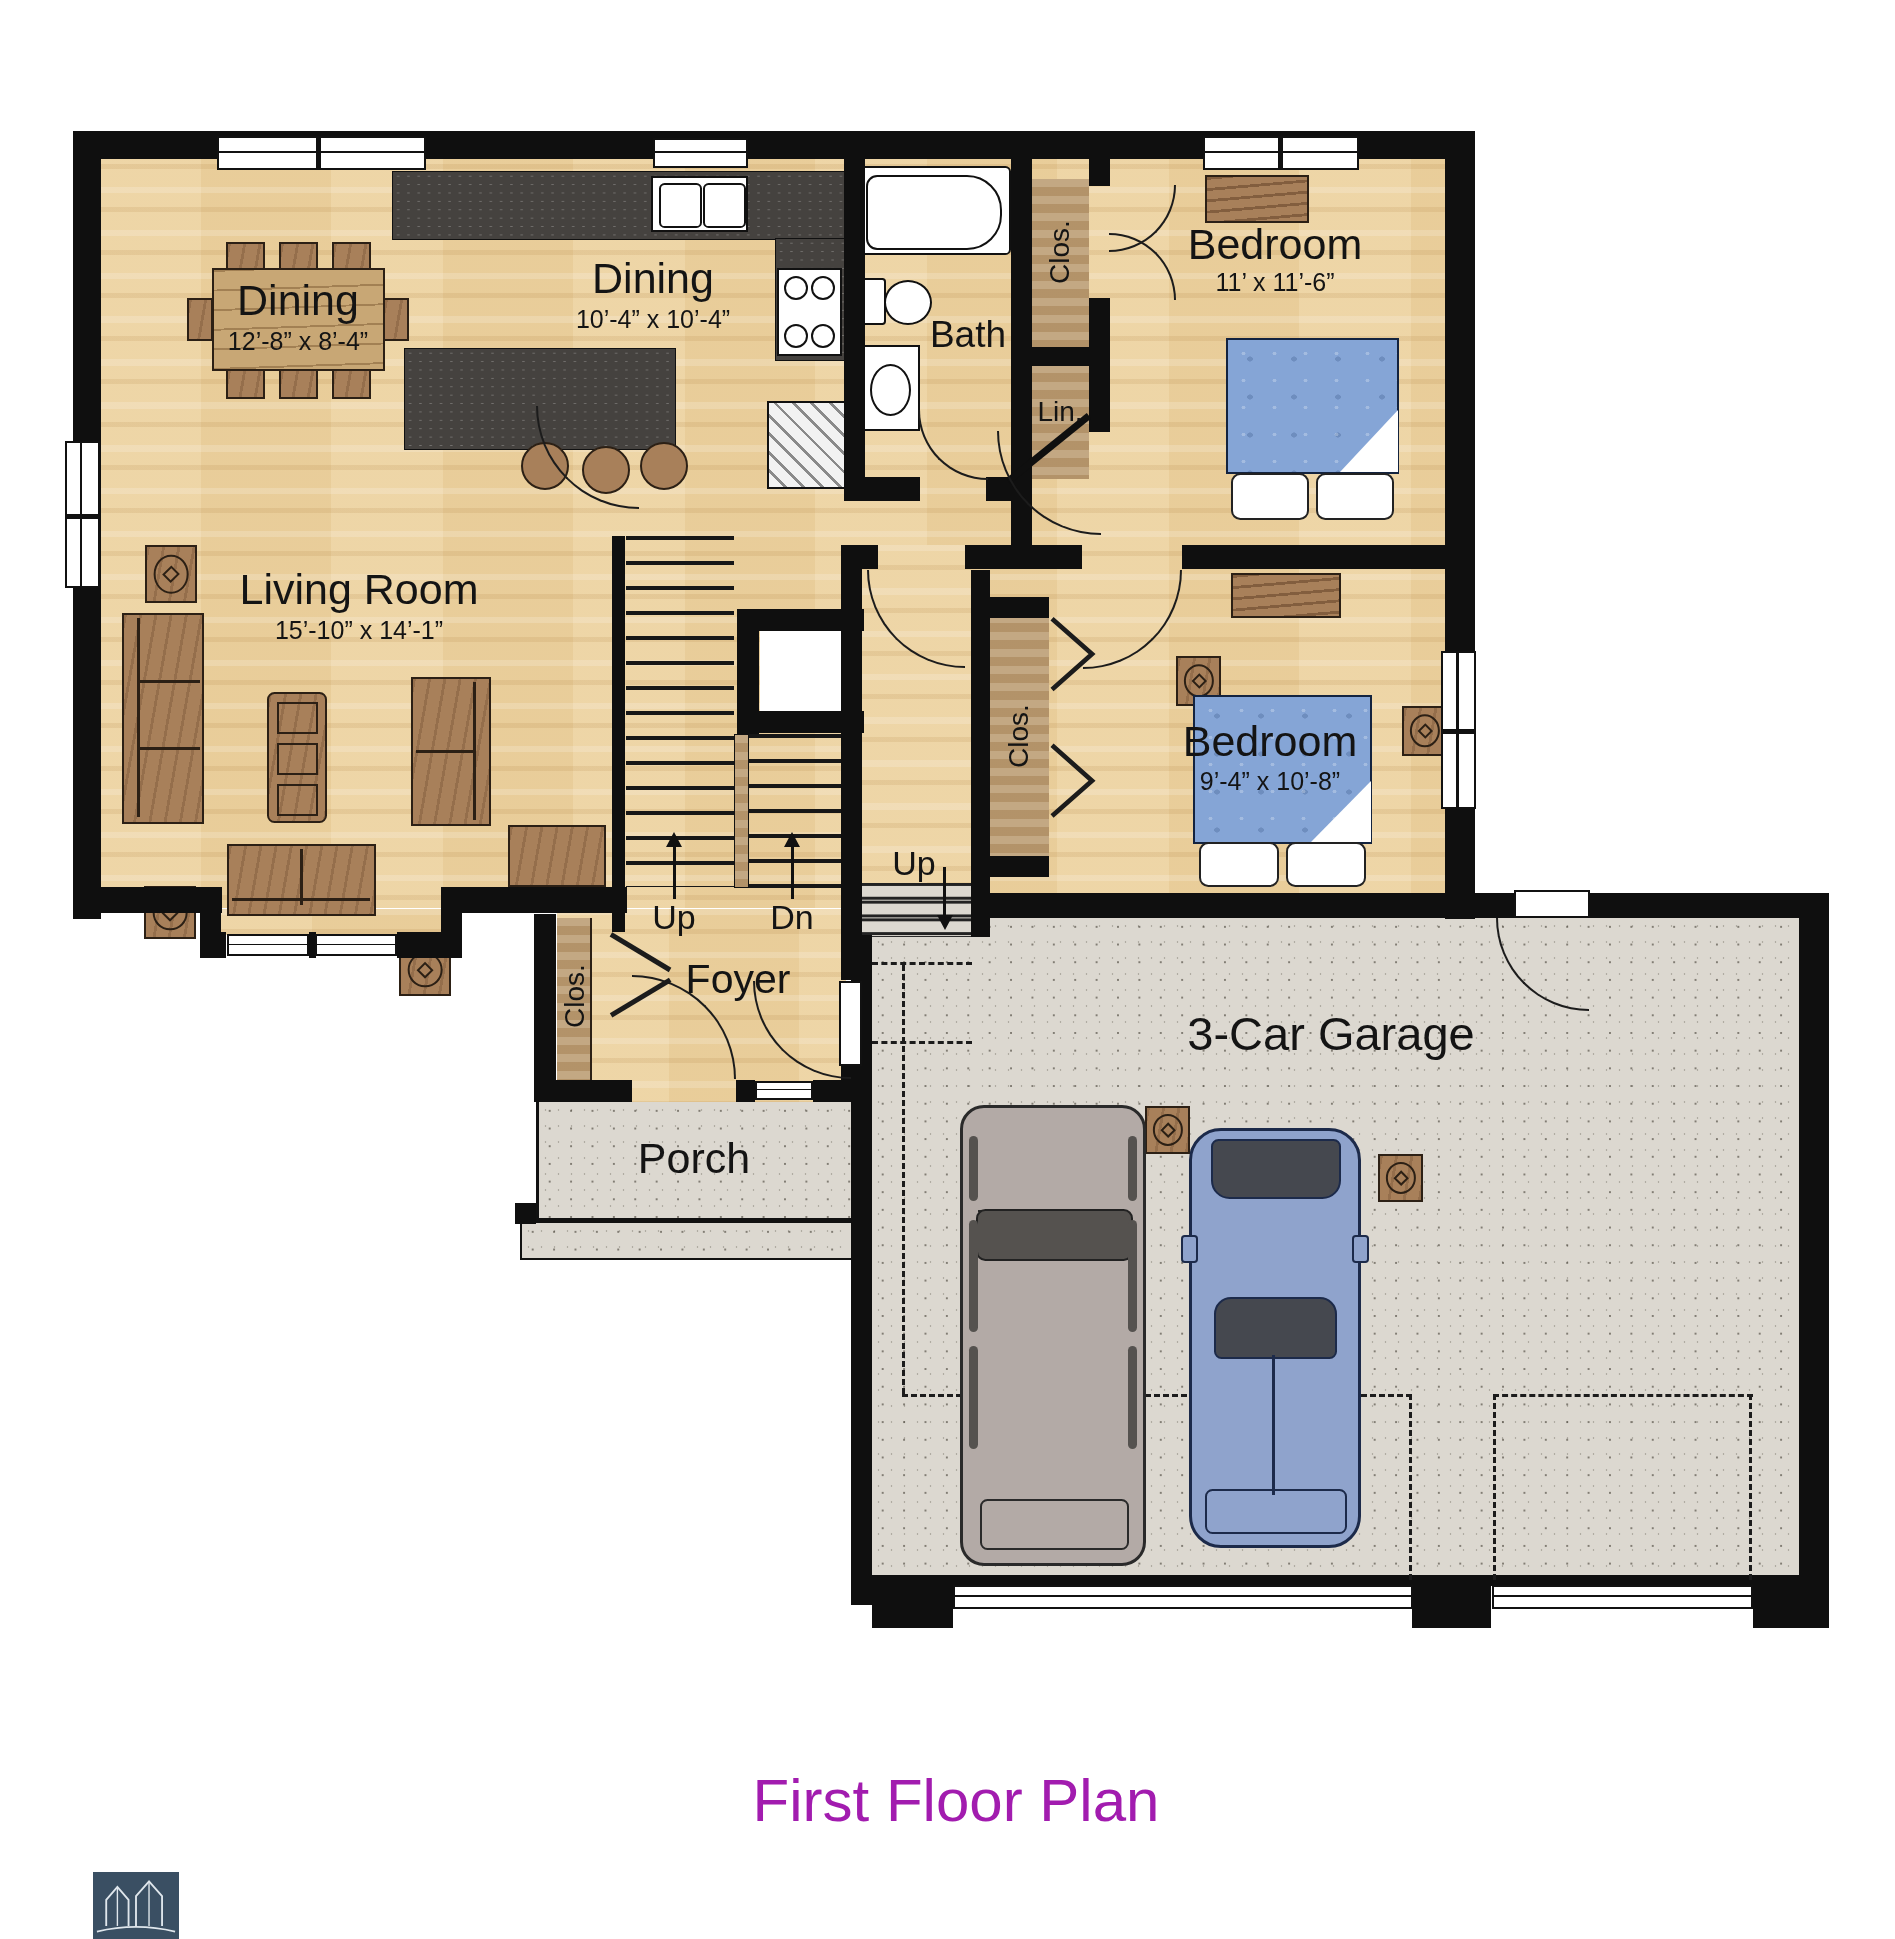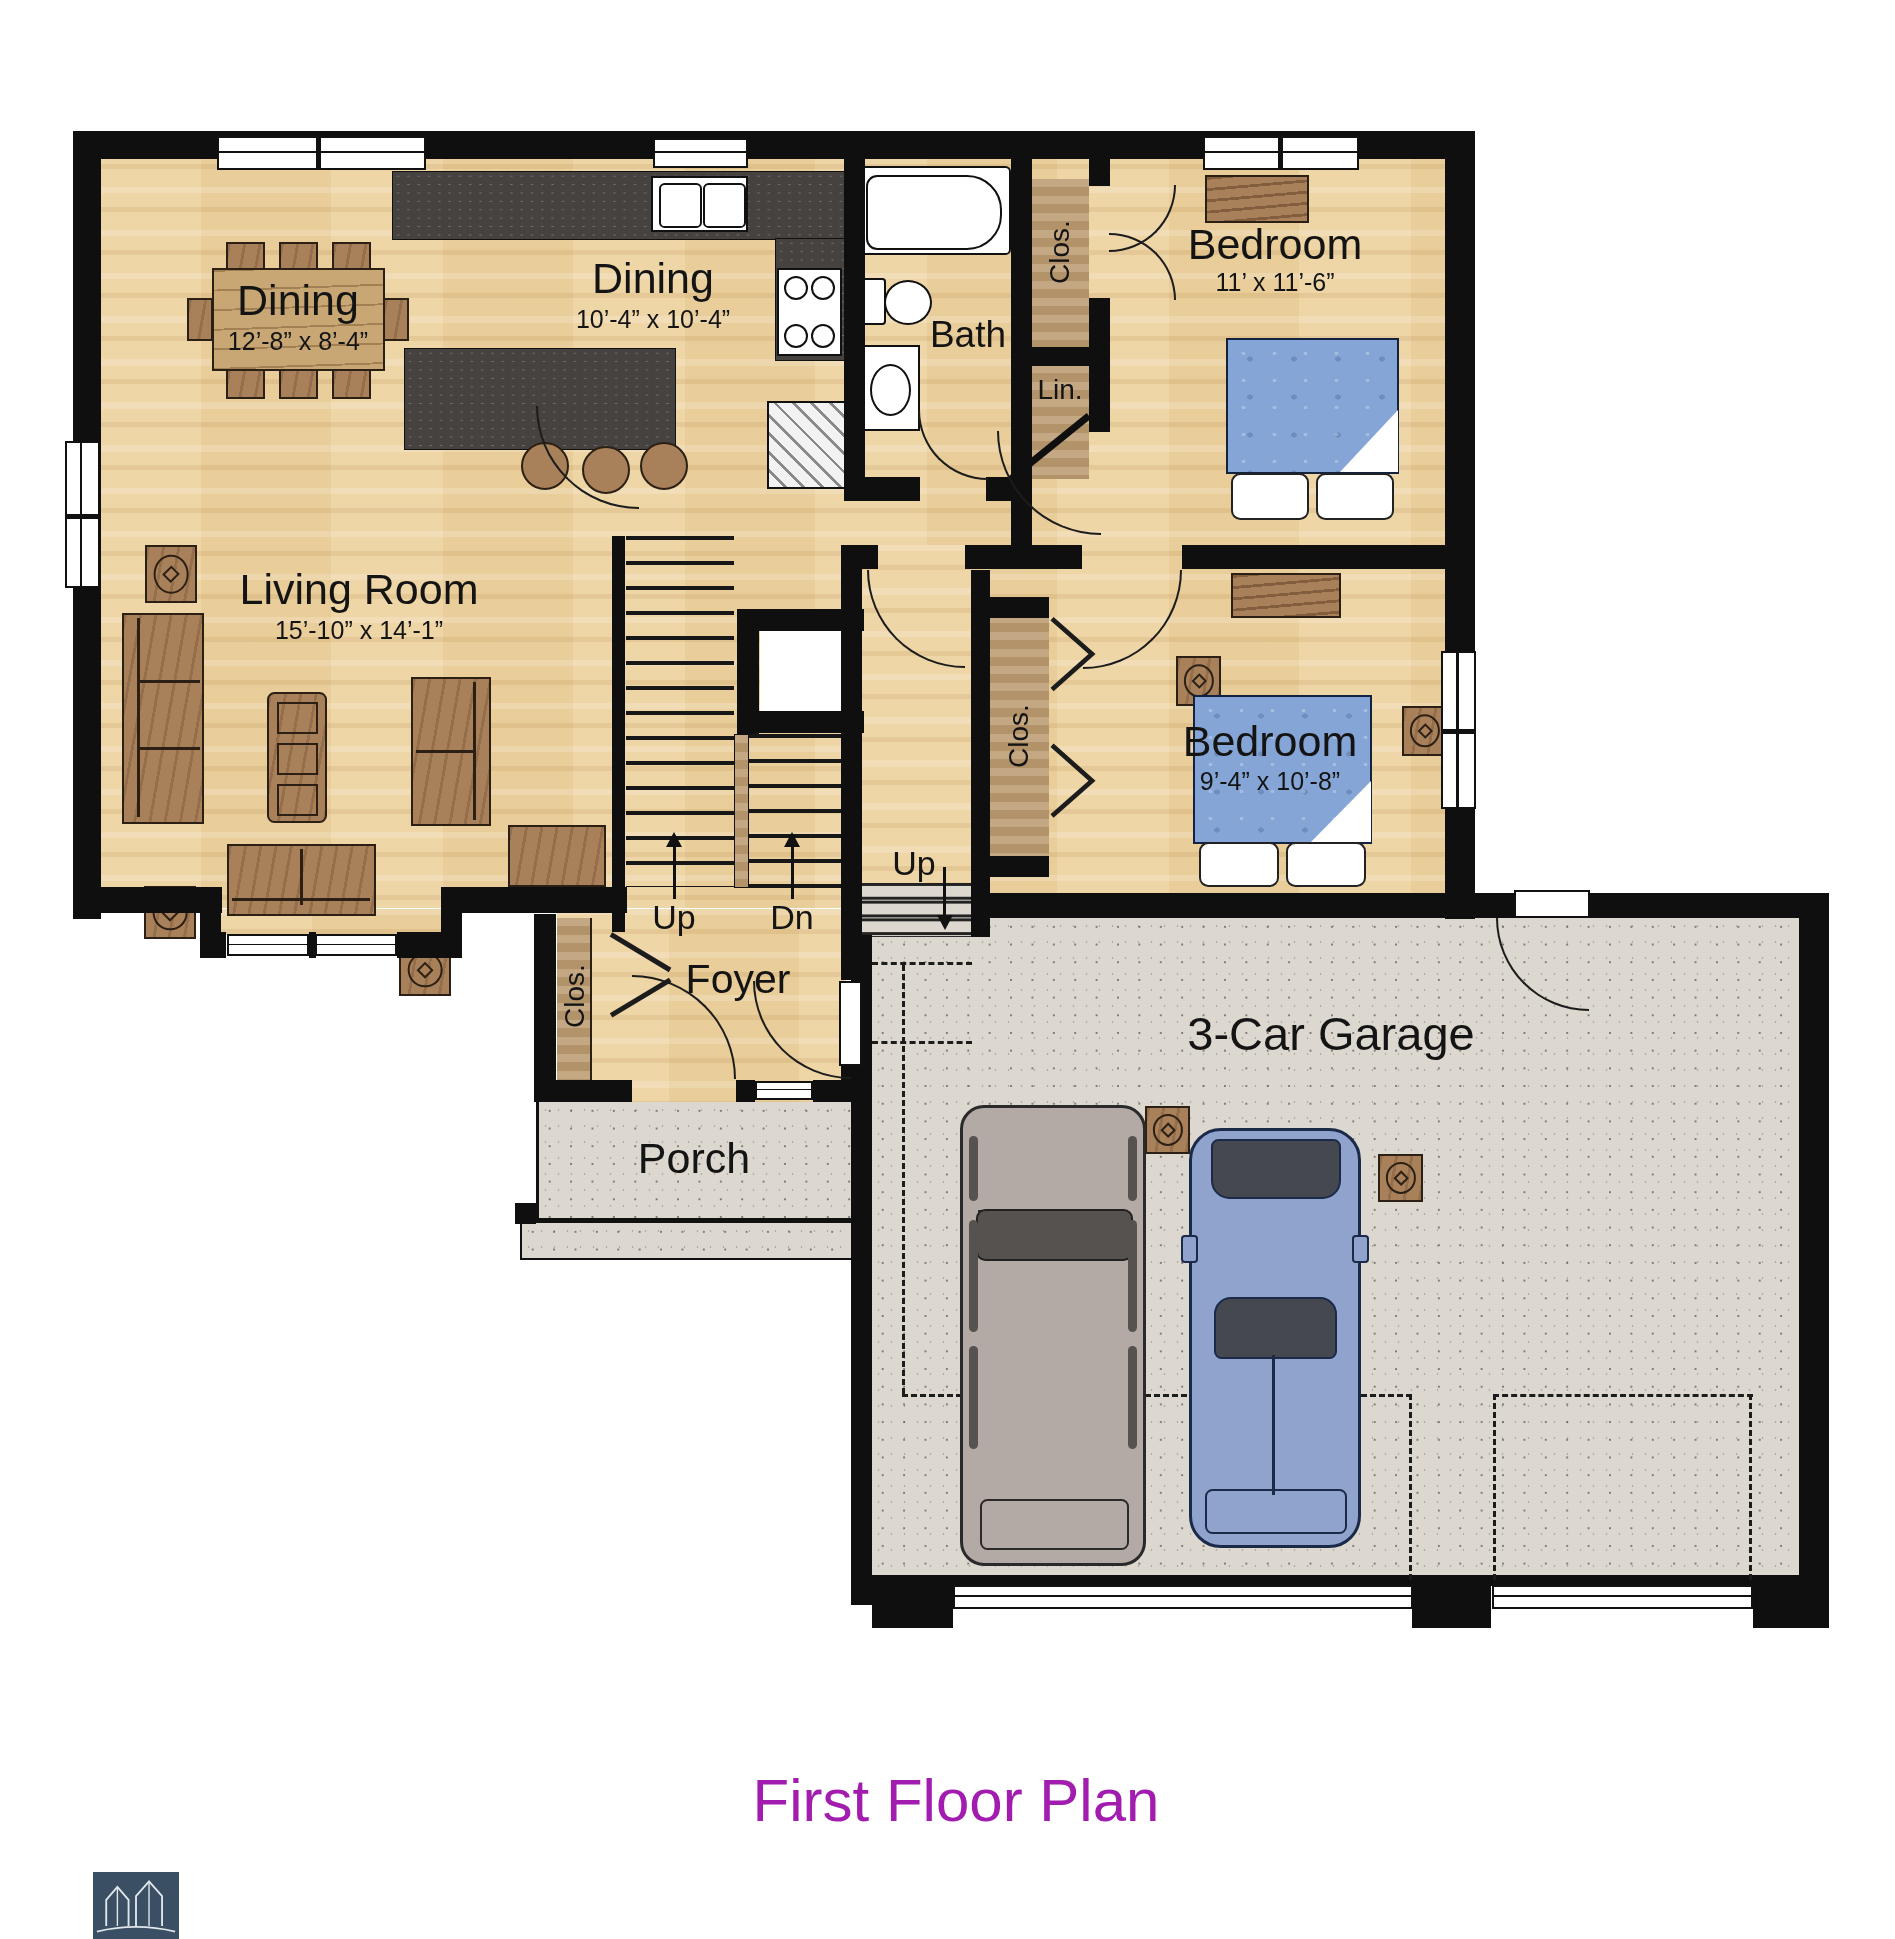--- a/index.html
+++ b/index.html
@@ -276,21 +276,21 @@
     <div style="position:absolute;left:-11.2px;top:104px;width:13px;height:24px;background:#8fa3cc;border:2.8px solid #1c2a4a;border-radius:3.7px;"></div>
     <div style="position:absolute;right:-11.2px;top:104px;width:13px;height:24px;background:#8fa3cc;border:2.8px solid #1c2a4a;border-radius:3.7px;"></div>
     <div style="position:absolute;left:13px;bottom:11.2px;width:138px;height:41px;border:2.8px solid #1c2a4a;border-radius:7.5px;"></div>
   </div>
 
   <div class="lbl name" style="left:298px;top:300px;">Dining</div>
   <div class="lbl dims" style="left:298px;top:341px;">12’-8” x 8’-4”</div>
   <div class="lbl name" style="left:653px;top:278px;">Dining</div>
   <div class="lbl dims" style="left:653px;top:319px;">10’-4” x 10’-4”</div>
   <div class="lbl" style="left:968px;top:334px;font-size:37px;">Bath</div>
-  <div class="lbl" style="left:1060px;top:390px;font-size:28px;">Lin.</div>
+  <div class="lbl" style="left:1060px;top:412px;font-size:28px;">Lin.</div>
   <div class="lbl rot" style="left:1060px;top:252px;font-size:28px;">Clos.</div>
   <div class="lbl name" style="left:1275px;top:244px;">Bedroom</div>
   <div class="lbl dims" style="left:1275px;top:282px;">11’ x 11’-6”</div>
   <div class="lbl name" style="left:359px;top:589px;">Living Room</div>
   <div class="lbl dims" style="left:359px;top:630px;">15’-10” x 14’-1”</div>
   <div class="lbl name" style="left:1270px;top:741px;">Bedroom</div>
   <div class="lbl dims" style="left:1270px;top:781px;">9’-4” x 10’-8”</div>
   <div class="lbl rot" style="left:1019px;top:736px;font-size:28px;">Clos.</div>
   <div class="lbl" style="left:674px;top:917px;font-size:34px;">Up</div>
   <div class="lbl" style="left:792px;top:917px;font-size:34px;">Dn</div>

